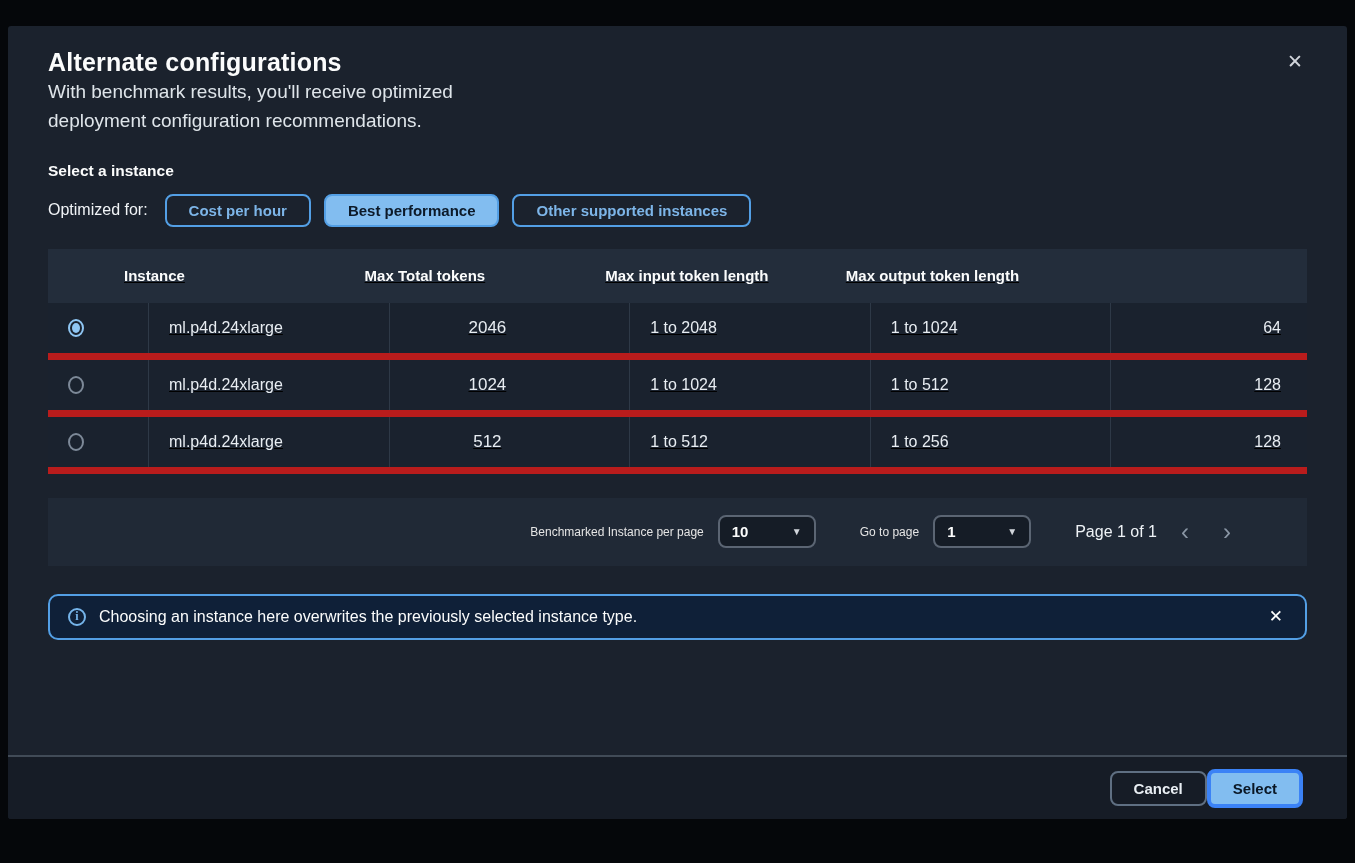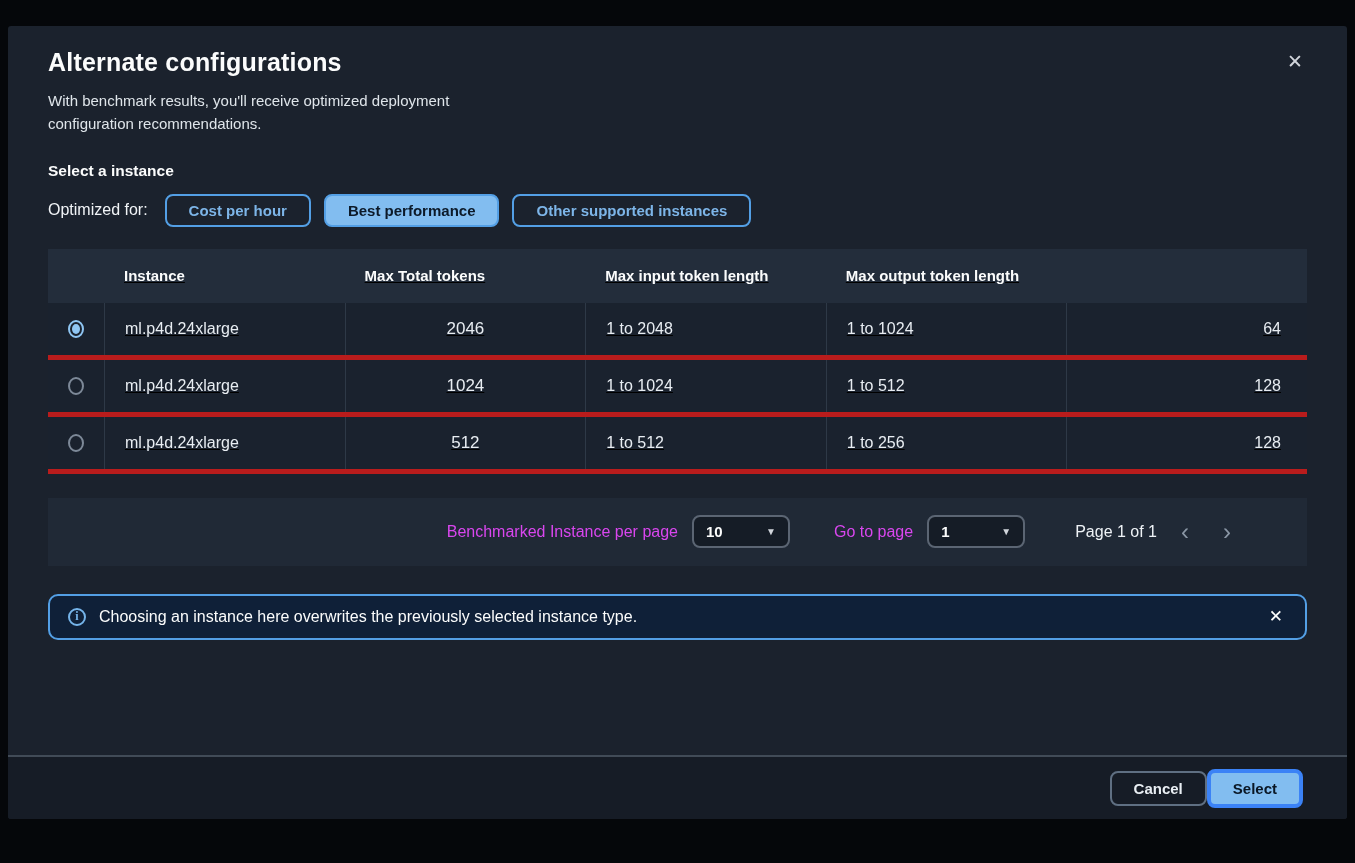--- a/index.html
+++ b/index.html
@@ -25,22 +25,22 @@
   .modal-body { padding: 22px 40px 0 40px; }
 
   
   .title-row { display: flex; align-items: flex-start; justify-content: space-between; }
   .modal-title { color: #fbfcfc; font-size: 25px; font-weight: 700; letter-spacing: .2px; }
   .icon-btn {
     background: none; border: none; color: #d1d5db;
     font-size: 19px; line-height: 1; cursor: pointer; padding: 4px;
   }
   .description {
-    margin-top: 12px; max-width: 460px;
-    color: #dfe5ea; font-size: 15px; line-height: 1.55;
+    margin-top: 0; max-width: 460px;
+    color: #dfe5ea; font-size: 19px; line-height: 1.55;
   }
   .section-label { margin-top: 26px; color: #fbfcfc; font-size: 15.5px; font-weight: 700; }
 
   .optimized-row { margin-top: 14px; display: flex; align-items: center; gap: 13px; }
   .optimized-label { color: #f1f4f7; font-size: 16px; margin-right: 4px; }
   .filter-btn {
     background: transparent;
     border: 2px solid #539fe5;
     color: #7db5e8;
     font-family: inherit;
@@ -68,21 +68,22 @@
   }
   .t-head .t-cell {
     color: #fbfcfc; font-size: 15px; font-weight: 700;
     display: flex; align-items: center;
     padding: 8px 28px 8px 20px;
     line-height: 1.3;
   }
   .t-body-row {
     background: #1a222e;
     min-height: 57px;
-    border-bottom: 5px solid #b91c1c;
+    border-bottom: 7px solid #b91c1c;
+    gap: 44px;
   }
   .t-body-row:first-of-type { border-top: 1px solid #2e3947; }
   .t-body-row .t-cell {
     display: flex; align-items: center;
     padding: 8px 20px;
     color: #e8edf2; font-size: 16px;
     border-left: 1px solid #2e3947;
   }
   .t-body-row .t-cell:first-child { border-left: none; justify-content: center; }
   .t-cell.center { justify-content: center; font-size: 17px; }
@@ -100,34 +101,34 @@
 
   
   .pagination {
     margin-top: 24px;
     background: #202936;
     height: 68px;
     display: flex; align-items: center; justify-content: flex-end;
     gap: 14px;
     padding-right: 66px;
   }
-  .pg-label { color: #d946ef; font-size: 16px; }
+  .pg-label { color: #e5e5e5; font-size: 12px; }
   .select-box {
     width: 98px; height: 33px;
     background: #151c26;
     border: 2px solid #5b6573;
     border-radius: 8px;
     display: flex; align-items: center; justify-content: space-between;
     padding: 0 12px;
     color: #fbfcfc; font-size: 15px; font-weight: 700;
     cursor: pointer;
   }
   .select-caret { font-size: 10px; color: #d1d5db; }
   .pg-gap { width: 16px; }
-  .page-info { color: #eef2f6; font-size: 16px; margin-left: 6px; }
+  .page-info { color: #eef2f6; font-size: 16px; }
   .chevron {
     background: none; border: none;
     color: #8a96a5; font-size: 24px; line-height: 1;
     cursor: pointer; padding: 0 10px; font-family: inherit;
   }
 
   
   .customize { margin-top: 28px; display: flex; align-items: flex-start; }
   .toggle-state { color: #fbfcfc; font-size: 16px; margin-top: 2px; }
   .switch {

